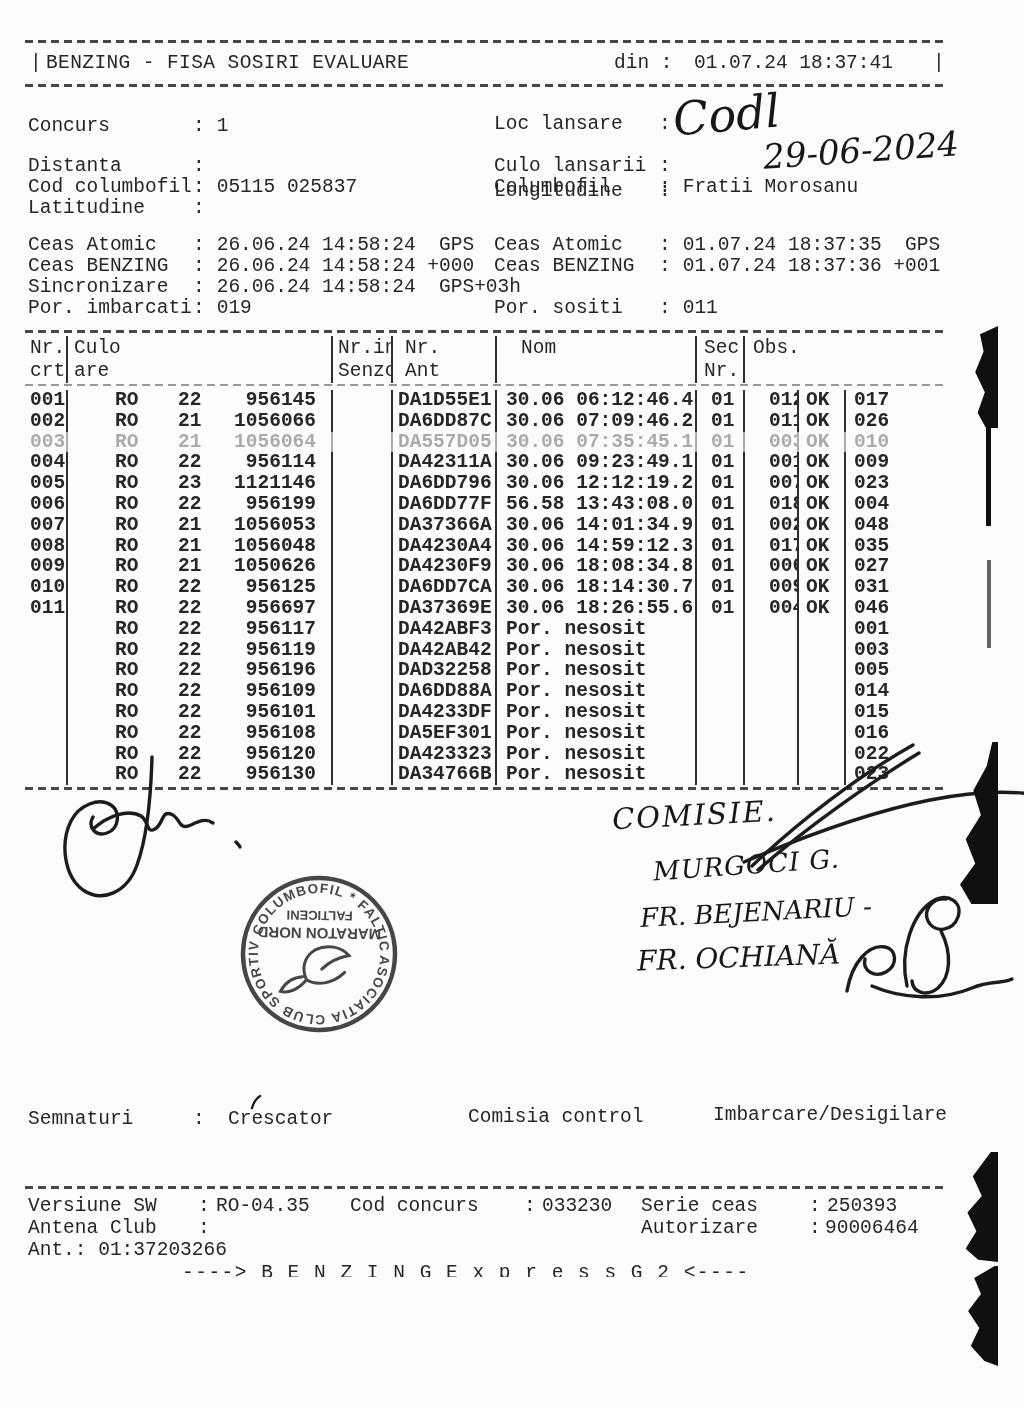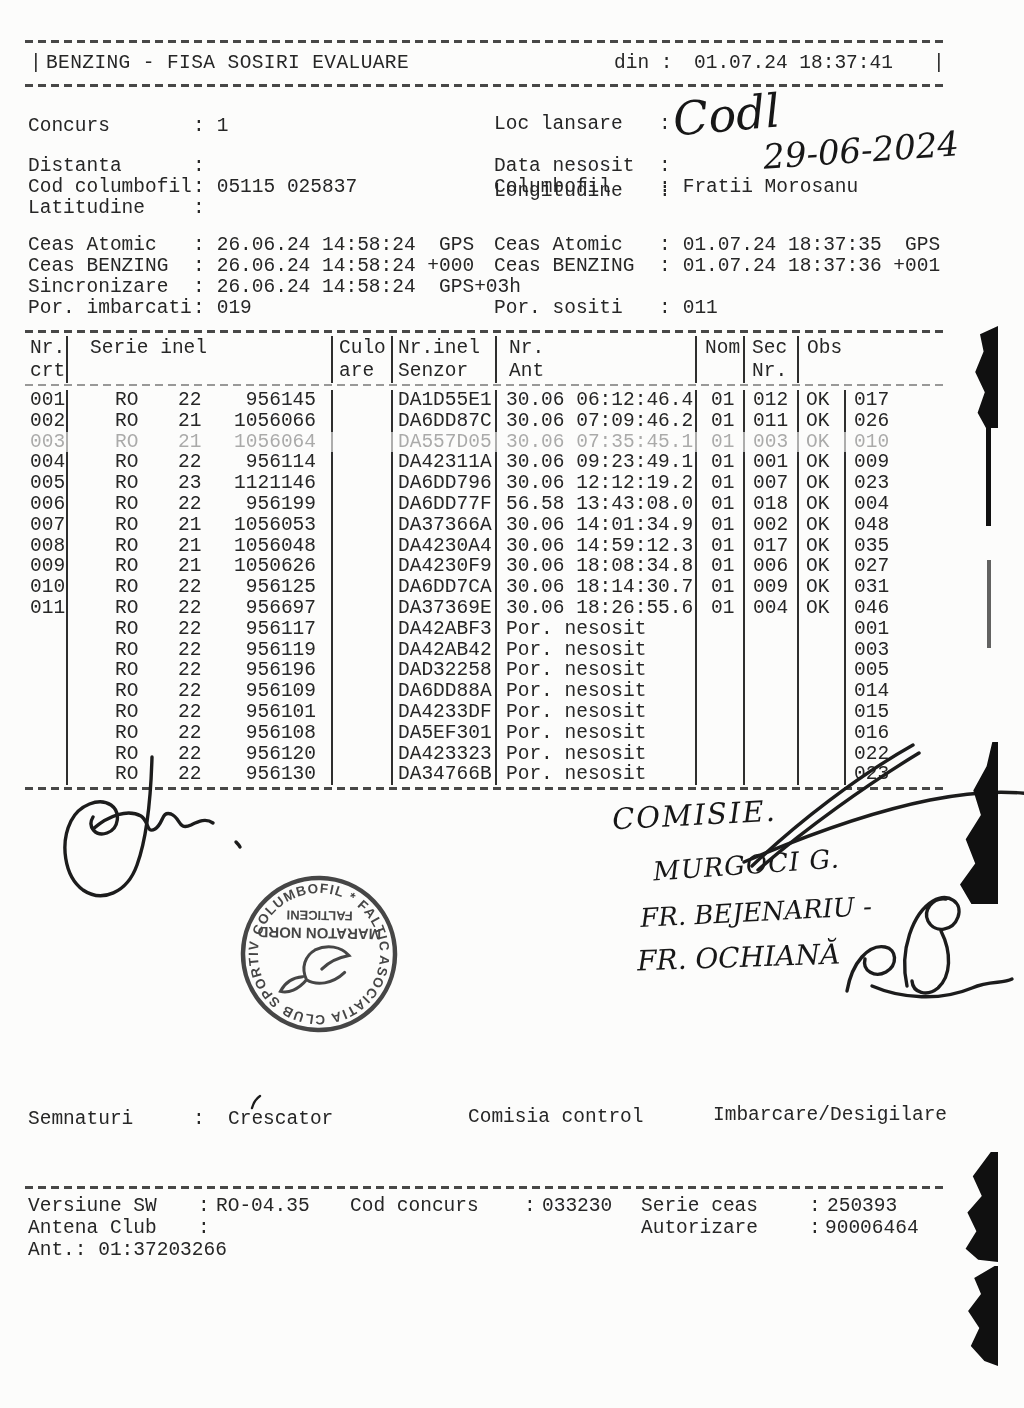--- a/index.html
+++ b/index.html
@@ -12,32 +12,32 @@
   .dash{position:absolute; left:25px; width:922px; height:3px;
     background:repeating-linear-gradient(90deg,#474747 0 8px,transparent 8px 13px);}
   .dash.light{opacity:.55; height:2px;}
   
   .line{position:absolute; display:flex; white-space:pre;}
   .line .lbl{display:inline-block; width:165px;}
   .line .val{margin-left:12px;}
   
   .thead,.trow{display:grid; grid-template-columns:42px 265px 60px 104px 200px 48px 54px 47px 92px;}
   .thead{position:absolute; left:26px; top:336px; width:912px; height:47px;}
-  .tbody{position:absolute; left:26px; top:390px; width:912px;}
+  .tbody{position:absolute; left:26px; top:390px; width:912px;font-weight:bold;}
   .trow{height:20.8px; line-height:20.8px;}
   .c{border-right:2px solid #2e2e2e; overflow:hidden; white-space:pre;}
   .c:last-child{border-right:none;}
   .thead .c{line-height:23px; padding-top:1px;}
   .c.crt{padding-left:4px;}
   .c.serie{padding-left:47px;}
   .c.culo{padding-left:6px;}
   .c.senzor{padding-left:5px;}
   .c.sosire{padding-left:9px;}
   .c.ant{padding-left:14px;}
-  .c.nom{padding-left:8px;}
+  .c.nom{padding-left:24px;}
   .c.sec{padding-left:7px;}
   .c.obs{padding-left:8px;}
   .thead .c.serie{padding-left:22px;}
   .thead .c.ant{padding-left:12px;}
   .country{display:inline-block;width:63px;}
   .year{display:inline-block;width:26px;}
   .ring{display:inline-block;width:112px;text-align:right;}
   .sex{display:inline-block;width:27px;text-align:right;}
   .trow.faded{opacity:.38; filter:blur(.3px);}
   
@@ -75,21 +75,21 @@
     <span class="lbl">Cod columbofil</span><span>:</span><span class="val">05115 025837</span>
   </div>
   <div class="line" style="left:28px;top:197px">
     <span class="lbl">Latitudine</span><span>:</span><span class="val"></span>
   </div>
 
   <div class="line" style="left:494px;top:113px">
     <span class="lbl">Loc lansare</span><span>:</span><span class="val"></span>
   </div>
   <div class="line" style="left:494px;top:155px">
-    <span class="lbl">Data nesosit</span><span>:</span><span class="val"></span>
+    <span class="lbl">Culo lansarii</span><span>:</span><span class="val"></span>
   </div>
   <div class="line" style="left:494px;top:176px">
     <span class="lbl">Columbofil</span><span>:</span><span class="val">Fratii Morosanu</span>
   </div>
   <div class="line" style="left:494px;top:180px">
     <span class="lbl">Longitudine</span><span>:</span><span class="val"></span>
   </div>
 
   <div class="line" style="left:28px;top:234px">
     <span class="lbl">Ceas Atomic</span><span>:</span><span class="val">26.06.24 14:58:24  GPS</span>
@@ -110,21 +110,20 @@
   <div class="line" style="left:494px;top:255px">
     <span class="lbl">Ceas BENZING</span><span>:</span><span class="val">01.07.24 18:37:36 +001</span>
   </div>
   <div class="line" style="left:494px;top:297px">
     <span class="lbl">Por. sositi</span><span>:</span><span class="val">011</span>
   </div>
 
   <div class="dash" style="top:330px"></div>
   <div class="thead">
     <div class="c crt"><span>Nr.</span><br><span>crt</span></div>
-    <div class="c serie"><span>Serie inel</span></div>
     <div class="c culo"><span>Culo</span><br><span>are</span></div>
     <div class="c senzor"><span>Nr.inel</span><br><span>Senzor</span></div>
     <div class="c ant"><span>Nr.</span><br><span>Ant</span></div>
     <div class="c nom"><span>Nom</span></div>
     <div class="c sec"><span>Sec</span><br><span>Nr.</span></div>
     <div class="c obs"><span>Obs.</span></div>
   </div>
   <div class="dash light" style="top:384px"></div>
 
   <div class="tbody">
@@ -413,20 +412,23 @@
   <span class="abs" style="left:827px;top:1195px">250393</span>
 
   <span class="abs" style="left:28px;top:1217px">Antena Club</span>
   <span class="abs" style="left:198px;top:1217px">:</span>
   <span class="abs" style="left:641px;top:1217px">Autorizare</span>
   <span class="abs" style="left:809px;top:1217px">:</span>
   <span class="abs" style="left:825px;top:1217px">90006464</span>
 
   <span class="abs" style="left:28px;top:1239px">Ant.: 01:37203266</span>
 
+  <div class="cutline">
+    <span>----&gt; B E N Z I N G   E x p r e s s   G 2 &lt;----</span>
+  </div>
 
   <div class="blob" style="left:974px;top:326px;width:24px;height:102px;clip-path:polygon(100% 0%,100% 100%,50% 100%,15% 85%,45% 65%,5% 45%,40% 25%,25% 8%)"></div>
   <div class="blob" style="left:986px;top:428px;width:5px;height:98px"></div>
   <div class="blob" style="left:987px;top:560px;width:4px;height:88px;opacity:.65"></div>
   <div class="blob" style="left:960px;top:742px;width:38px;height:162px;clip-path:polygon(85% 0,100% 0,100% 100%,30% 100%,0% 88%,40% 75%,15% 60%,55% 45%,35% 30%,70% 15%)"></div>
   <div class="blob" style="left:962px;top:1152px;width:36px;height:110px;clip-path:polygon(80% 0,100% 0,100% 100%,45% 98%,10% 88%,40% 72%,15% 55%,55% 40%,30% 22%)"></div>
   <div class="blob" style="left:964px;top:1266px;width:34px;height:100px;clip-path:polygon(90% 0,100% 0,100% 100%,60% 95%,20% 80%,45% 62%,12% 45%,50% 28%,30% 12%)"></div>
 
 </div>
 

